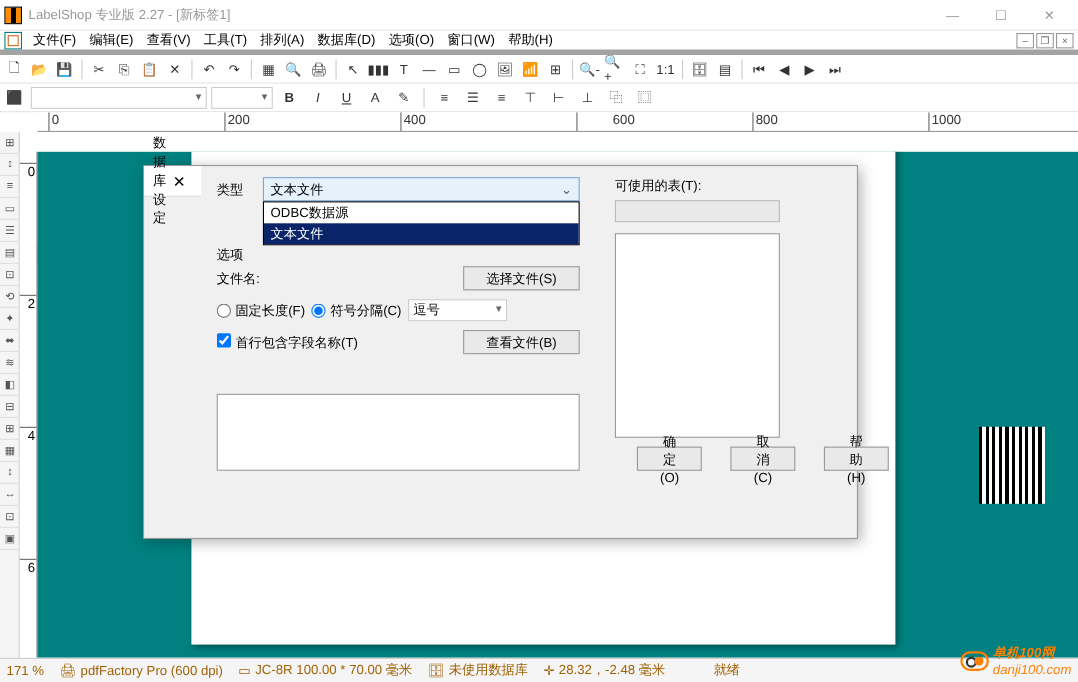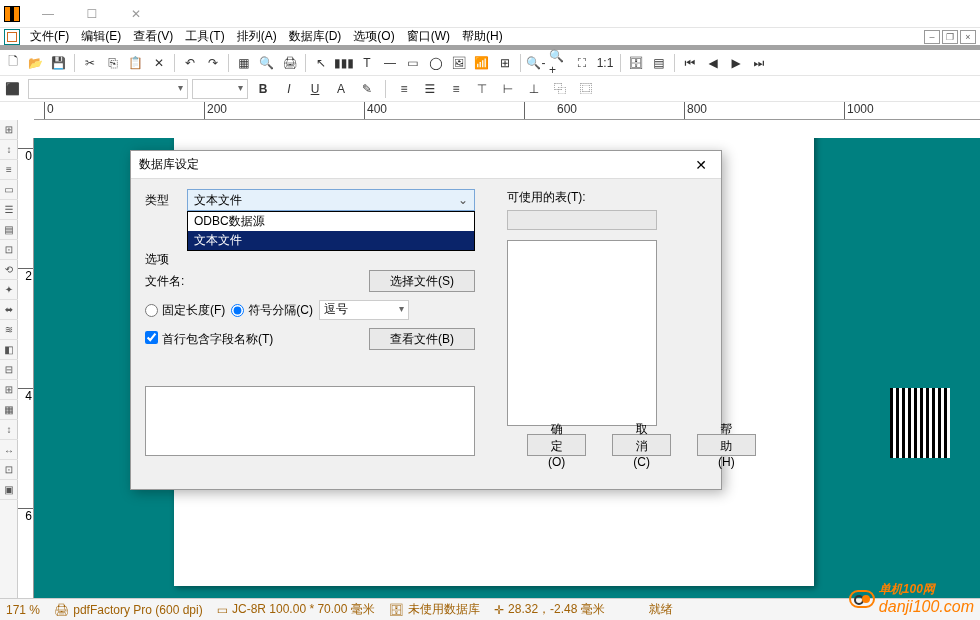--- a/index.html
+++ b/index.html
@@ -40,21 +40,21 @@
 
 .ruler-v { position:absolute; left:18px; top:138px; width:16px; bottom:22px; background:#fff; border-right:1px solid #999; font-size:10px; }
 .ruler-v .tick { position:absolute; left:0; width:100%; border-top:1px solid #666; text-align:right; padding-right:1px; }
 
 
 .canvas-wrap { position:absolute; left:34px; top:138px; right:0; bottom:22px; background:#008080; overflow:hidden; }
 .paper { position:absolute; left:140px; top:-12px; width:640px; height:460px; background:#fff; box-shadow:2px 2px 6px rgba(0,0,0,.4); }
 .barcode { position:absolute; right:30px; top:250px; width:60px; height:70px; background:repeating-linear-gradient(90deg,#000 0 3px,#fff 3px 6px); }
 
 
-.dialog { position:absolute; left:130px; top:150px; width:592px; height:340px; background:#f0f0f0; border:1px solid #999; box-shadow:3px 3px 12px rgba(0,0,0,.3); display:flex; flex-direction:column; }
+.dialog { position:absolute; left:130px; top:150px; width:650px; height:340px; background:#f0f0f0; border:1px solid #999; box-shadow:3px 3px 12px rgba(0,0,0,.3); display:flex; flex-direction:row; }
 .dlg-title { height:28px; display:flex; align-items:center; padding:0 8px; background:#fff; border-bottom:1px solid #ddd; }
 .dlg-title span { flex:1; }
 .dlg-close { width:24px; height:24px; display:flex; align-items:center; justify-content:center; font-size:14px; }
 .dlg-body { flex:1; padding:10px 14px; display:flex; gap:32px; position:relative; }
 .dlg-left { width:330px; }
 .dlg-right { flex:1; }
 .fld-row { display:flex; align-items:center; margin-bottom:8px; gap:6px; }
 .label { min-width:36px; }
 .select-open { position:relative; width:290px; }
 .select-btn { height:22px; border:1px solid #7aa7d8; background:#e5f1fb; display:flex; align-items:center; padding:0 6px; position:relative; }
@@ -78,20 +78,21 @@
 .watermark { position:absolute; right:6px; bottom:4px; color:#ff7f00; font-size:13px; font-style:italic; display:flex; align-items:center; gap:4px;}
 .wm-ico{width:26px;height:18px;border:2px solid #ff7f00;border-radius:10px;position:relative;}
 .wm-ico::before{content:"";position:absolute;left:3px;top:3px;width:6px;height:6px;border:2px solid #333;border-radius:50%;}
 .wm-ico::after{content:"";position:absolute;right:3px;top:3px;width:8px;height:8px;background:#ff7f00;border-radius:50%;}
 </style>
 </head>
 <body>
 
 <div class="titlebar">
   <div class="app-icon"></div>
+  <div class="title">LabelShop 专业版 2.27 - [新标签1]</div>
   <div class="winbtns">
     <div class="winbtn">—</div>
     <div class="winbtn">☐</div>
     <div class="winbtn">✕</div>
   </div>
 </div>
 
 <div class="menubar">
   <div class="doc-icon"></div>
   <div id="menus" style="display: flex;">
@@ -304,15 +305,15 @@
       <span>✛</span>
       <span>28.32，-2.48 毫米</span>
     </div>
   <div class="seg" style="margin-left:30px">就绪</div>
 </div>
 
 <div class="watermark">
   <div class="wm-ico"></div>
   <div>
     <div style="font-weight:bold">单机100网</div>
-    <div style="font-size:16px">danji100.com</div>
+    <div style="font-size:12px">danji100.com</div>
   </div>
 </div>
 
 </body></html>

